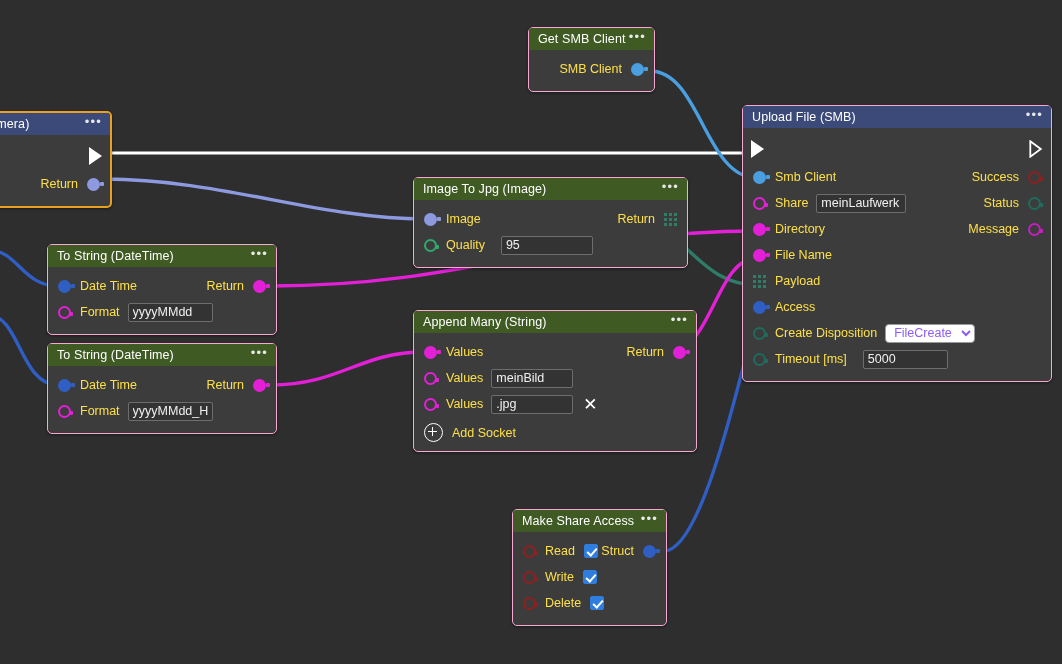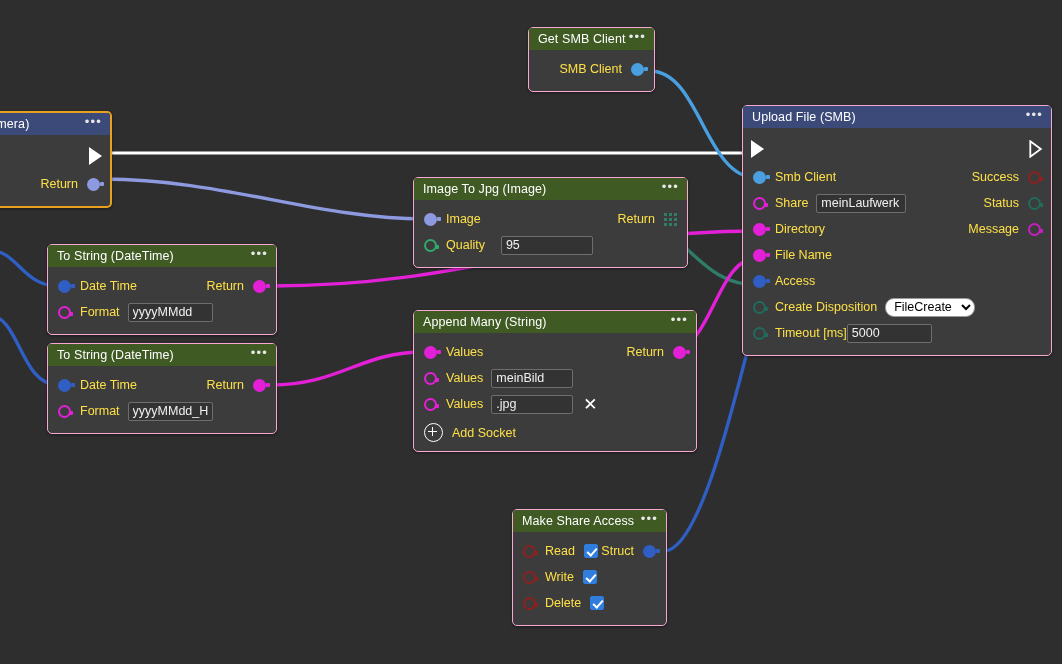--- a/index.html
+++ b/index.html
@@ -159,28 +159,28 @@
     font-size: 12.5px;
     height: 19px;
     line-height: 19px;
     padding: 0 4px;
     box-sizing: border-box;
     border-radius: 2px;
     outline: none;
   }
   .sel {
     background: #ffffff;
-    color: #000000;
+    color: #8b5cf6;
     border: 1px solid #9a9a9a;
     font-family: "Liberation Sans", sans-serif;
     font-size: 12.5px;
     height: 19px;
     padding: 0 2px 0 4px;
     box-sizing: border-box;
-    border-radius: 9px;
+    border-radius: 4px;
     outline: none;
   }
   .cbx {
     -webkit-appearance: none;
     appearance: none;
     width: 14px; height: 14px;
     background: #2f7ddd;
     border: 1px solid #2f7ddd;
     border-radius: 2px;
     position: relative;
@@ -508,20 +508,36 @@
         </span>
       </div>
 
       <div class="row">
         <span class="in-group">
           <span class="sock in filled s-magenta"></span>
           <span class="label">File Name</span>
         </span>
       </div>
 
+      <div class="row">
+        <span class="in-group">
+          <span class="sock-grid">
+            <i></i>
+              <i></i>
+              <i></i>
+              <i></i>
+              <i></i>
+              <i></i>
+              <i></i>
+              <i></i>
+              <i></i>
+          </span>
+          <span class="label">Payload</span>
+        </span>
+      </div>
 
       <div class="row">
         <span class="in-group">
           <span class="sock in filled s-blue-d"></span>
           <span class="label">Access</span>
         </span>
       </div>
 
       <div class="row">
         <span class="in-group">
@@ -531,19 +547,19 @@
         <select class="sel" style="width:90px; margin-left:8px;">
           <option>FileCreate</option>
         </select>
       </div>
 
       <div class="row">
         <span class="in-group">
           <span class="sock in ring s-tealring"></span>
           <span class="label">Timeout [ms]</span>
         </span>
-        <input class="txt" style="width: 85px; margin-left: 0;" type="text" value="5000">
+        <input class="txt" style="width: 85px; margin-left: 16px;" type="text" value="5000">
       </div>
 
     </div>
   </div>
 
 </div>
 
 </body></html>

